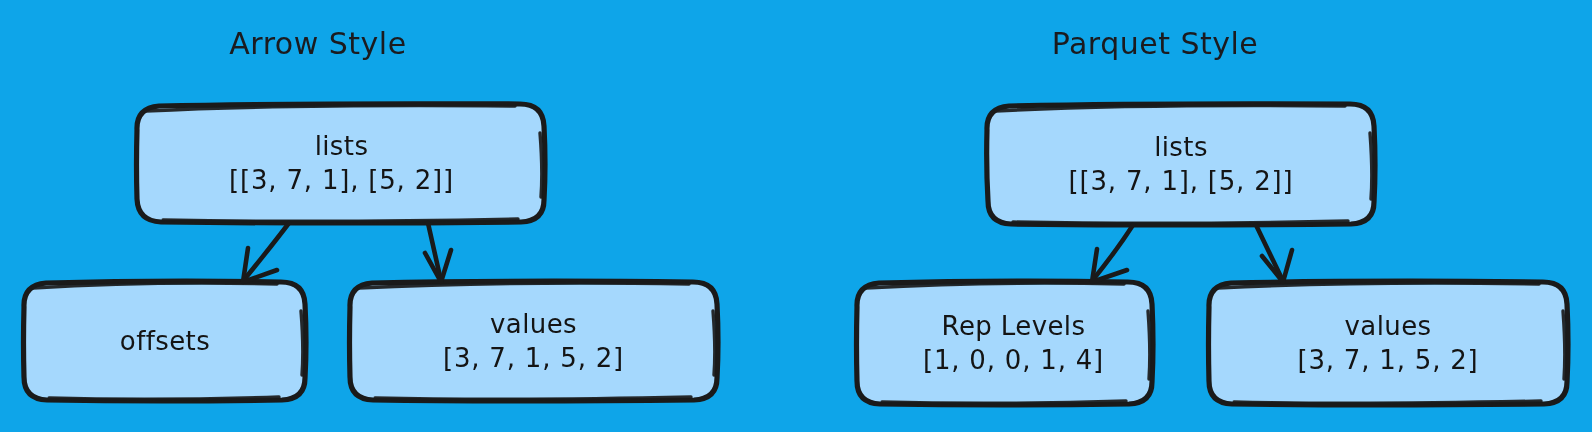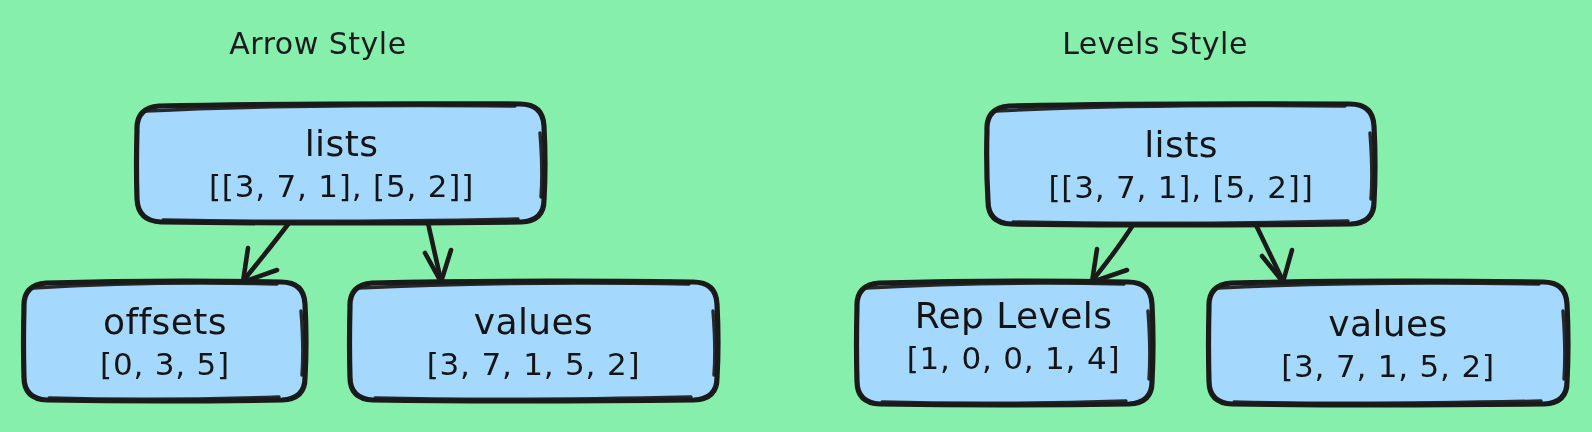--- a/index.html
+++ b/index.html
@@ -10,21 +10,21 @@
   body {
     width: 1592px;
     height: 432px;
     overflow: hidden;
     font-family: "DejaVu Sans", sans-serif;
   }
   #canvas {
     position: relative;
     width: 1592px;
     height: 432px;
-    background: #86efac;
+    background: #0ea5e9;
   }
   #sketch {
     position: absolute;
     top: 0;
     left: 0;
     width: 1592px;
     height: 432px;
   }
   .panel-title {
     position: absolute;
@@ -42,25 +42,25 @@
     flex-direction: column;
     align-items: center;
     justify-content: center;
     text-align: center;
     color: #141414;
     font-family: "DejaVu Sans", sans-serif;
     line-height: 1.22;
     pointer-events: none;
   }
   .node-name {
-    font-size: 36px;
+    font-size: 26px;
     letter-spacing: 0.4px;
   }
   .node-value {
-    font-size: 31px;
+    font-size: 26px;
     letter-spacing: 0.8px;
     margin-top: 2px;
   }
 </style>
 </head>
 <body>
 
 <div id="canvas">
 
   <svg id="sketch" viewBox="0 0 1592 432" xmlns="http://www.w3.org/2000/svg">
@@ -133,36 +133,35 @@
 
   <div class="panel-title" style="left:318px; top:26px;">Arrow Style</div>
 
   <div class="node-label" style="left:139px; top:106px; width:405px; height:116px;">
     <span class="node-name">lists</span>
     <span class="node-value">[[3, 7, 1], [5, 2]]</span>
   </div>
 
   <div class="node-label" style="left:26px; top:283px; width:278px; height:117px;justify-content:center;">
     <span class="node-name">offsets</span>
-    <span class="node-value">[0, 3, 5]</span>
   </div>
 
   <div class="node-label" style="left:352px; top:283px; width:363px; height:117px;">
     <span class="node-name">values</span>
     <span class="node-value">[3, 7, 1, 5, 2]</span>
   </div>
 
-  <div class="panel-title" style="left:1155px; top:26px;">Levels Style</div>
+  <div class="panel-title" style="left:1155px; top:26px;">Parquet Style</div>
 
   <div class="node-label" style="left:989px; top:106px; width:384px; height:118px;">
     <span class="node-name">lists</span>
     <span class="node-value">[[3, 7, 1], [5, 2]]</span>
   </div>
 
-  <div class="node-label" style="left:859px; top:275px; width:309px; height:121px;">
+  <div class="node-label" style="left:859px; top:283px; width:309px; height:121px;">
     <span class="node-name">Rep Levels</span>
     <span class="node-value">[1, 0, 0, 1, 4]</span>
   </div>
 
   <div class="node-label" style="left:1211px; top:283px; width:354px; height:121px;">
     <span class="node-name">values</span>
     <span class="node-value">[3, 7, 1, 5, 2]</span>
   </div>
 
 </div>

